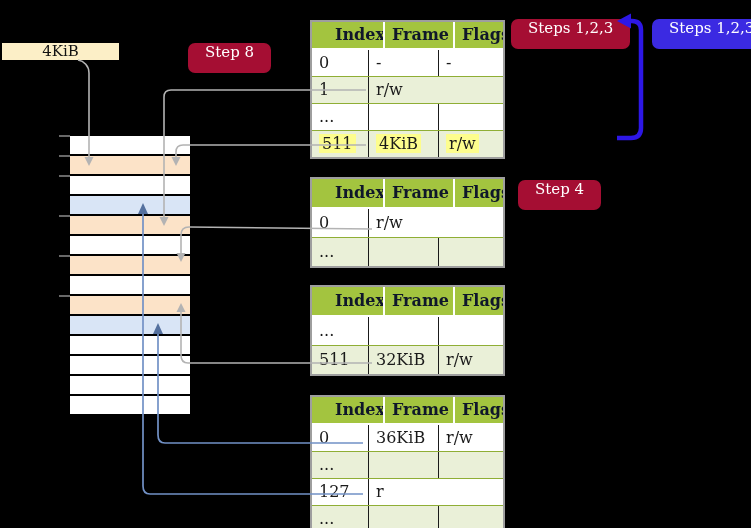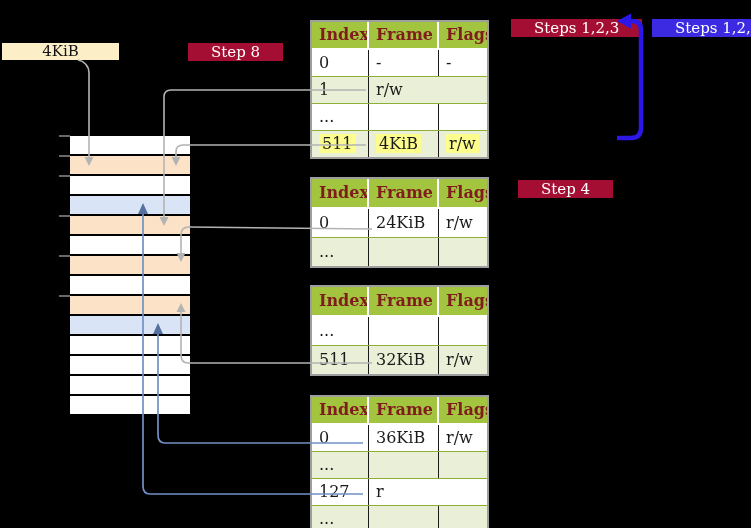--- a/index.html
+++ b/index.html
@@ -8,22 +8,22 @@
     font-family:"DejaVu Serif","Liberation Serif",serif;overflow:hidden;
   }
   
   .psbox{
     position:absolute;left:2px;top:43px;width:117px;height:17px;
     background:var(--page_size_box_bg);color:#111;font-size:15px;
     text-align:center;line-height:17px;
   }
   
   .badge{
-    position:absolute;color:#fff;font-size:15px;line-height:18px;height:18px;
-    padding:0 23px;border-radius:0;text-align:center;white-space:nowrap;
+    position:absolute;color:#fff;font-size:15px;line-height:18px;height:30px;
+    padding:0 17px;border-radius:7px;text-align:center;white-space:nowrap;
   }
   .badge.red{background:var(--badge_red);}
   .badge.blue{background:var(--badge_blue);}
   #badge-step0{left:188px;top:43px;}
   #badge-steps123{left:511px;top:19px;}
   #badge-steps1234{left:652px;top:19px;}
   #badge-step4{left:518px;top:156px;margin-top:24px;}
   
   #memcol{
     position:absolute;left:70px;top:136px;width:120px;
@@ -34,21 +34,21 @@
   .mrow.peach{background:var(--memory_peach);}
   .mrow.blue{background:var(--memory_blue);}
   
   .pt{
     position:absolute;left:310px;background:#fff;
     border:2px solid #9e9e9e;font-size:16px;color:#1a1a1a;
   }
   .pt0{top:20px;}  .pt1{top:177px;}  .pt2{top:285px;}  .pt3{top:395px;}
   .trow{display:flex;height:26px;line-height:26px;}
   .pt1 .trow,.pt2 .trow{height:28px;line-height:28px;}
-  .trow.thead{background:var(--table_header_green);color:#7f1d1d;font-weight:bold;}
+  .trow.thead{background:var(--table_header_green);color:#0f172a;font-weight:bold;padding-left:16px;}
   .cell{box-sizing:border-box;padding-left:7px;overflow:hidden;white-space:nowrap;}
   .cell:nth-child(1){width:57px;}
   .cell:nth-child(2){width:70px;}
   .cell:nth-child(3){width:48px;}
   .trow.thead .cell{border-right:2px solid #fff;}
   .trow:not(.thead) .cell{border-right:1px solid #1a1a1a;}
   .trow .cell:last-child{border-right:none !important;}
   .trow:not(.thead) + .trow{border-top:1.5px solid var(--table_border_green);}
   .trow.thead + .trow{border-top:2px solid #ffffff;}
   .trow:nth-child(odd):not(.thead){background:var(--row_alt_green);}
@@ -119,21 +119,20 @@
       </div>
     </div>
   <div class="pt pt1">
       <div class="trow thead">
         <div class="cell">Index</div>
         <div class="cell">Frame</div>
         <div class="cell">Flags</div>
       </div>
       <div class="trow">
         <div class="cell"><span>0</span></div>
-        <div class="cell"><span>24KiB</span></div>
         <div class="cell"><span>r/w</span></div>
       </div>
       <div class="trow">
         <div class="cell"><span>...</span></div>
         <div class="cell"><span></span></div>
         <div class="cell"><span></span></div>
       </div>
     </div>
   <div class="pt pt2">
       <div class="trow thead">

